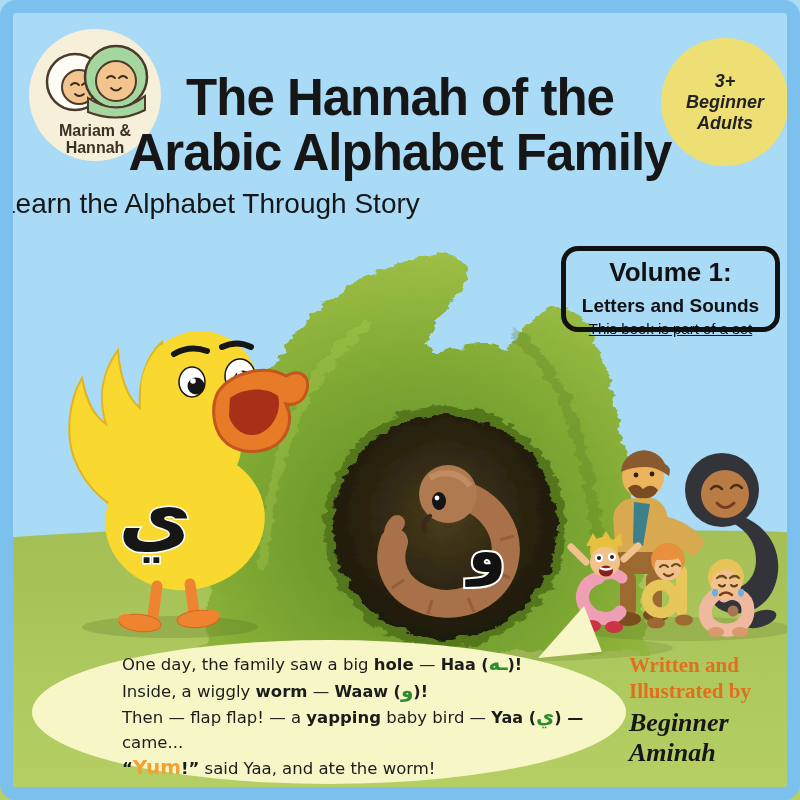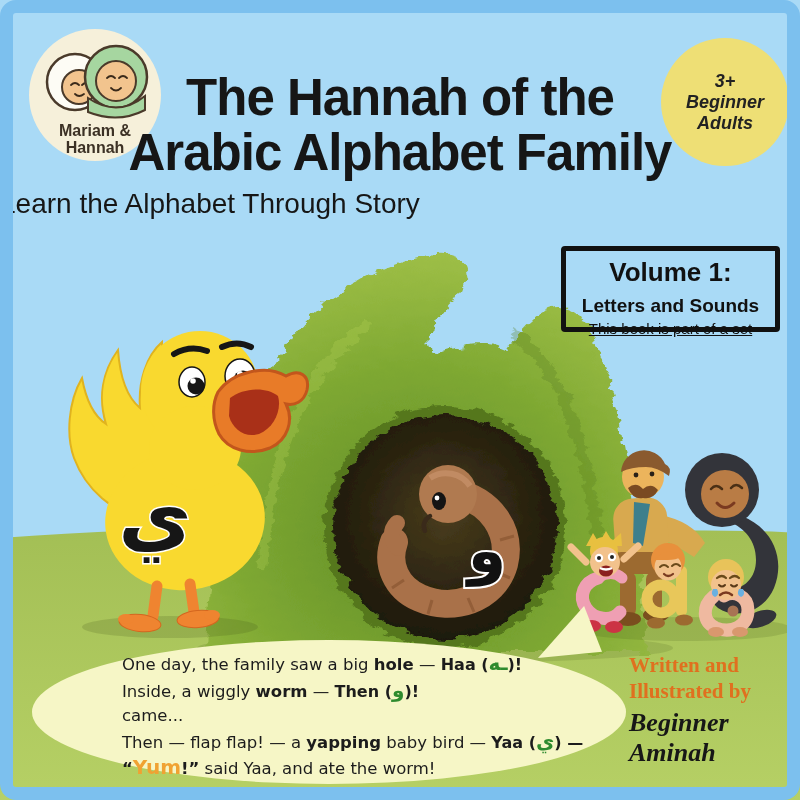--- a/index.html
+++ b/index.html
@@ -23,21 +23,21 @@
              font-style:italic;font-weight:700;font-size:18px;line-height:21px;color:#222;}
 
   
   .title{left:0;top:70px;width:800px;text-align:center;color:var(--title-black,#161616);
          font-weight:700;font-size:51px;line-height:55px;letter-spacing:-1px;}
   .subtitle{left:0;top:188px;width:800px;text-align:left;color:#161616;
             font-weight:400;font-size:28px;}
 
   
   .volume-box{left:561px;top:246px;width:219px;height:86px;border:5px solid #111;
-              border-radius:4px;box-sizing:border-box;text-align:center;color:#111;}
+              border-radius:17px;box-sizing:border-box;text-align:center;color:#111;}
   .volume-heading{font-weight:700;font-size:26px;line-height:30px;margin-top:6px;}
   .volume-sub{font-weight:700;font-size:19px;line-height:22px;margin-top:8px;}
   .volume-note{font-weight:400;font-size:15px;line-height:19px;margin-top:2px;text-decoration:underline;}
 
   
   .bubble{position:absolute;left:32px;top:640px;width:594px;height:144px;
           background:var(--bubble-cream,#f6f6c6);border-radius:50%;z-index:2;}
   .bubble-tail{position:absolute;left:538px;top:606px;width:64px;height:52px;
                background:var(--bubble-cream,#f6f6c6);z-index:2;
                clip-path:polygon(0% 100%,72% 0%,100% 88%);}
@@ -219,23 +219,23 @@
           <ellipse cx="716" cy="632" rx="8" ry="5" fill="#d9986e"></ellipse>
           <ellipse cx="740" cy="632" rx="8" ry="5" fill="#d9986e"></ellipse>
         </g>
       </g>
     </svg>
 
     <div class="bubble-tail"></div>
     <div class="bubble">
       <div class="bubble-text">
           <div class="bl"><span class="seg-n">One day, the family saw a big </span><span class="seg-b">hole</span><span class="seg-n"> — </span><span class="seg-L">Haa (</span><span class="seg-g">ـه</span><span class="seg-L">)!</span></div>
-          <div class="bl"><span class="seg-n">Inside, a wiggly </span><span class="seg-b">worm</span><span class="seg-n"> — </span><span class="seg-L">Then (</span><span class="seg-g">و</span><span class="seg-L">)!</span></div>
+          <div class="bl"><span class="seg-n">Inside, a wiggly </span><span class="seg-b">worm</span><span class="seg-n"> — </span><span class="seg-L">Waaw (</span><span class="seg-g">و</span><span class="seg-L">)!</span></div>
+          <div class="bl"><span class="seg-n">Then — flap flap! — a </span><span class="seg-b">yapping</span><span class="seg-n"> baby bird — </span><span class="seg-L">Yaa (</span><span class="seg-g">ي</span><span class="seg-L">) —</span></div>
           <div class="bl"><span class="seg-n">came...</span></div>
-          <div class="bl"><span class="seg-n">Then — flap flap! — a </span><span class="seg-b">yapping</span><span class="seg-n"> baby bird — </span><span class="seg-L">Yaa (</span><span class="seg-g">ي</span><span class="seg-L">) —</span></div>
           <div class="bl"><span class="seg-b">“</span><span class="seg-o">Yum</span><span class="seg-b">!”</span><span class="seg-n"> said Yaa, and ate the worm!</span></div>
         </div>
     </div>
 
     <div class="overlay logo">
       <svg width="140" height="140" viewBox="0 0 140 140">
         <circle cx="69" cy="69" r="66" fill="#f6f0da"></circle>
         <circle cx="49" cy="56" r="28" fill="#fdfcf5" stroke="#4a3a2a" stroke-width="2.5"></circle>
         <circle cx="53" cy="61" r="17" fill="#f2c48e" stroke="#4a3a2a" stroke-width="2"></circle>
         <path d="M45,59 q4,-4 8,0" stroke="#3a2a1a" stroke-width="1.8" fill="none" stroke-linecap="round"></path>

